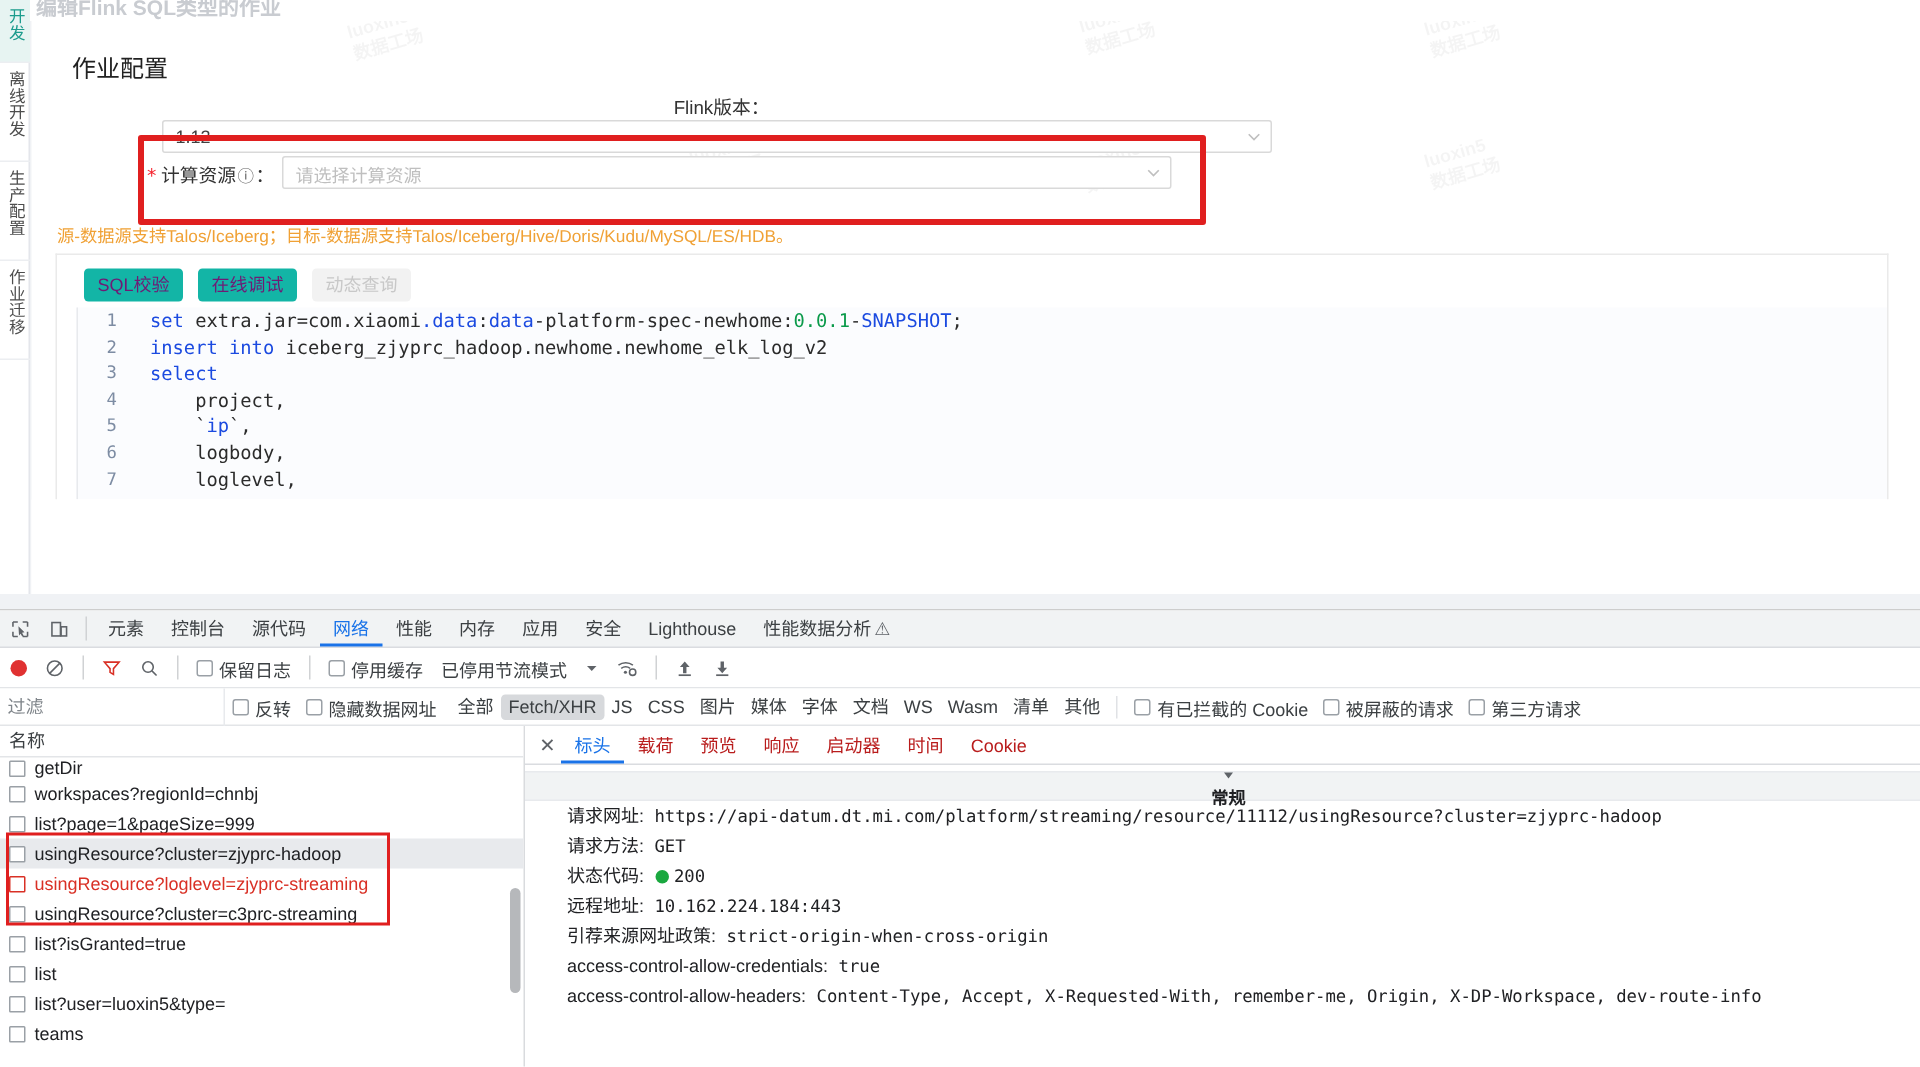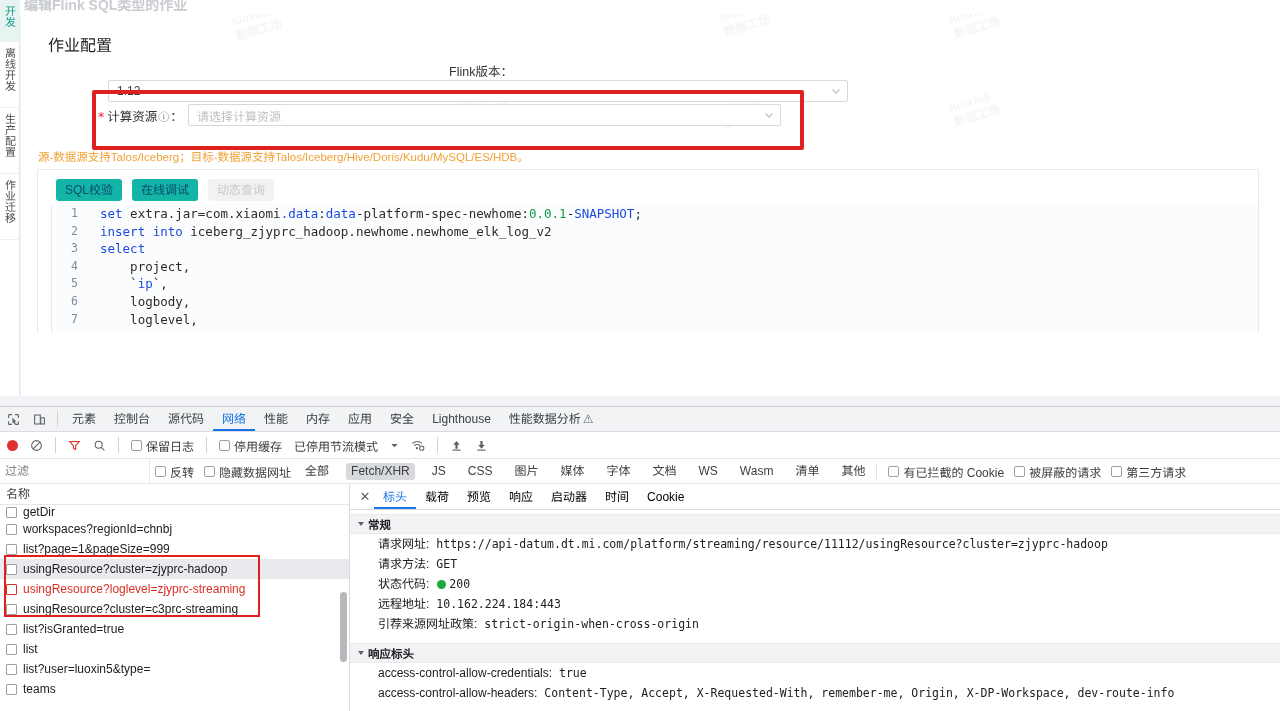--- a/index.html
+++ b/index.html
@@ -105,21 +105,21 @@
     overflow: hidden;
   }
   .btn-bar {
     position: absolute; left: 0; top: 0; width: 100%; height: 40px;
     display: flex; align-items: center; padding-left: 18px; gap: 10px;
     background: #fff;
   }
   .btn {
     height: 22px; padding: 0 9px; border-radius: 3px;
     font-size: 12px; line-height: 22px; border: none; cursor: pointer;
-    color: #0c4a6e; background: #13b5a6; white-space: nowrap;
+    color: #701a75; background: #13b5a6; white-space: nowrap;
   }
   .btn.disabled { background: #f2f2f2; color: #c8c8c8; cursor: default; }
 
   .code-area {
     position: absolute; left: 13px; top: 35px; right: 0; bottom: 0;
     background: #fbfcfe; border-left: 1px solid #e8eaed;
     font-family: "DejaVu Sans Mono", "Liberation Mono", monospace;
     font-size: 12.5px; line-height: 17.6px; overflow: hidden;
   }
   .code-line { display: flex; height: 17.6px; white-space: pre; }
@@ -224,28 +224,28 @@
     position: absolute; right: 2px; top: 108px; width: 7px; height: 70px;
     background: #b6b8bb; border-radius: 4px;
   }
 
   .req-detail { flex: 1; height: 100%; position: relative; overflow: hidden; background: #fff; }
   .det-tabbar {
     height: 26px; display: flex; align-items: center;
     border-bottom: 1px solid #dadce0; background: #fff; padding-left: 6px;
   }
   .det-close { width: 18px; text-align: center; color: #5f6368; font-size: 13px; }
-  .det-tab { padding: 0 9px; height: 25px; line-height: 26px; color: #000000; white-space: nowrap; }
+  .det-tab { padding: 0 9px; height: 25px; line-height: 26px; color: #b91c1c; white-space: nowrap; }
   .det-tab.active { color: #1a73e8; box-shadow: inset 0 -2px 0 #1a73e8; }
 
   .sect-head {
     display: flex; align-items: center; gap: 4px;
     height: 20px; padding-left: 8px; margin-top: 4px;
     font-weight: 700; color: #202124; font-size: 11.5px;
-    background: #f1f3f4; border-top: 1px solid #e8eaed; border-bottom: 1px solid #e8eaed;
+    background: #f1f3f4; border-top: 1px solid #e8eaed; border-bottom: 1px solid #e8eaed; flex-direction: column;
   }
   .tri { width: 0; height: 0; border-left: 4px solid #5f6368; border-top: 3.5px solid transparent; border-bottom: 3.5px solid transparent; }
   .tri.open { border-left: 3.5px solid transparent; border-right: 3.5px solid transparent; border-top: 4px solid #5f6368; border-bottom: none; }
   .kvrow {
     padding: 2px 0 2px 28px; line-height: 16px;
     font-family: "DejaVu Sans Mono", "Liberation Mono", monospace;
     font-size: 11.5px; color: #202124; white-space: nowrap;
   }
   .kvrow .k { font-family: "Liberation Sans", sans-serif; font-size: 12px; }
   .kvrow .kmono { font-family: "DejaVu Sans Mono", monospace; }
@@ -506,21 +506,21 @@
     <div class="dt-filterbar">
       <div class="filter-input">过滤</div>
       <div class="tb-item">
         <span class="cbx"></span>
         <span>反转</span>
       </div>
       <div class="tb-item">
         <span class="cbx"></span>
         <span>隐藏数据网址</span>
       </div>
-      <div style="display:flex; align-items:flex-end; gap:12px; margin-left:4px;">
+      <div style="display:flex; align-items:flex-end; gap:0; margin-left:4px;">
         <div class="ftype">全部</div>
         <div class="ftype sel">Fetch/XHR</div>
         <div class="ftype">JS</div>
         <div class="ftype">CSS</div>
         <div class="ftype">图片</div>
         <div class="ftype">媒体</div>
         <div class="ftype">字体</div>
         <div class="ftype">文档</div>
         <div class="ftype">WS</div>
         <div class="ftype">Wasm</div>
@@ -623,24 +623,20 @@
         </div>
         <div class="kvrow">
           <span class="k">远程地址:</span>
           <span class="kmono">10.162.224.184:443</span>
         </div>
         <div class="kvrow">
           <span class="k">引荐来源网址政策:</span>
           <span class="kmono">strict-origin-when-cross-origin</span>
         </div>
 
-        <div class="sect-head" style="margin-top:9px;">
-          <span class="tri open"></span>
-          <span>响应标头</span>
-        </div>
 
         <div class="kvrow">
           <span class="k">access-control-allow-credentials:</span>
           <span class="kmono">true</span>
         </div>
         <div class="kvrow">
           <span class="k">access-control-allow-headers:</span>
           <span class="kmono">Content-Type, Accept, X-Requested-With, remember-me, Origin, X-DP-Workspace, dev-route-info</span>
         </div>
 

